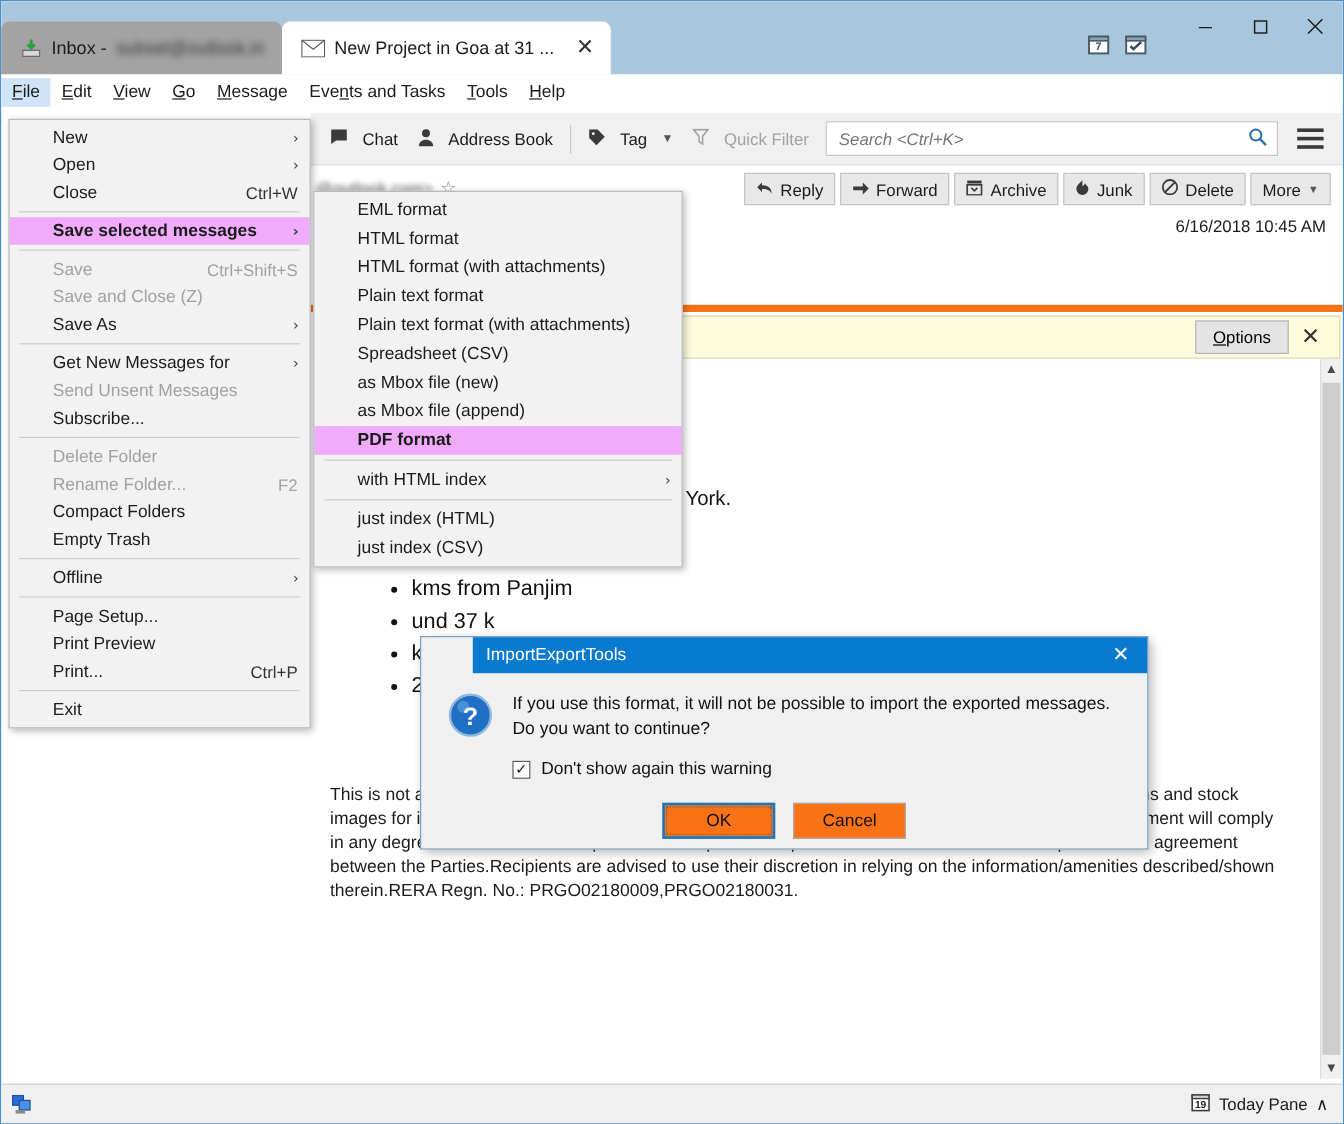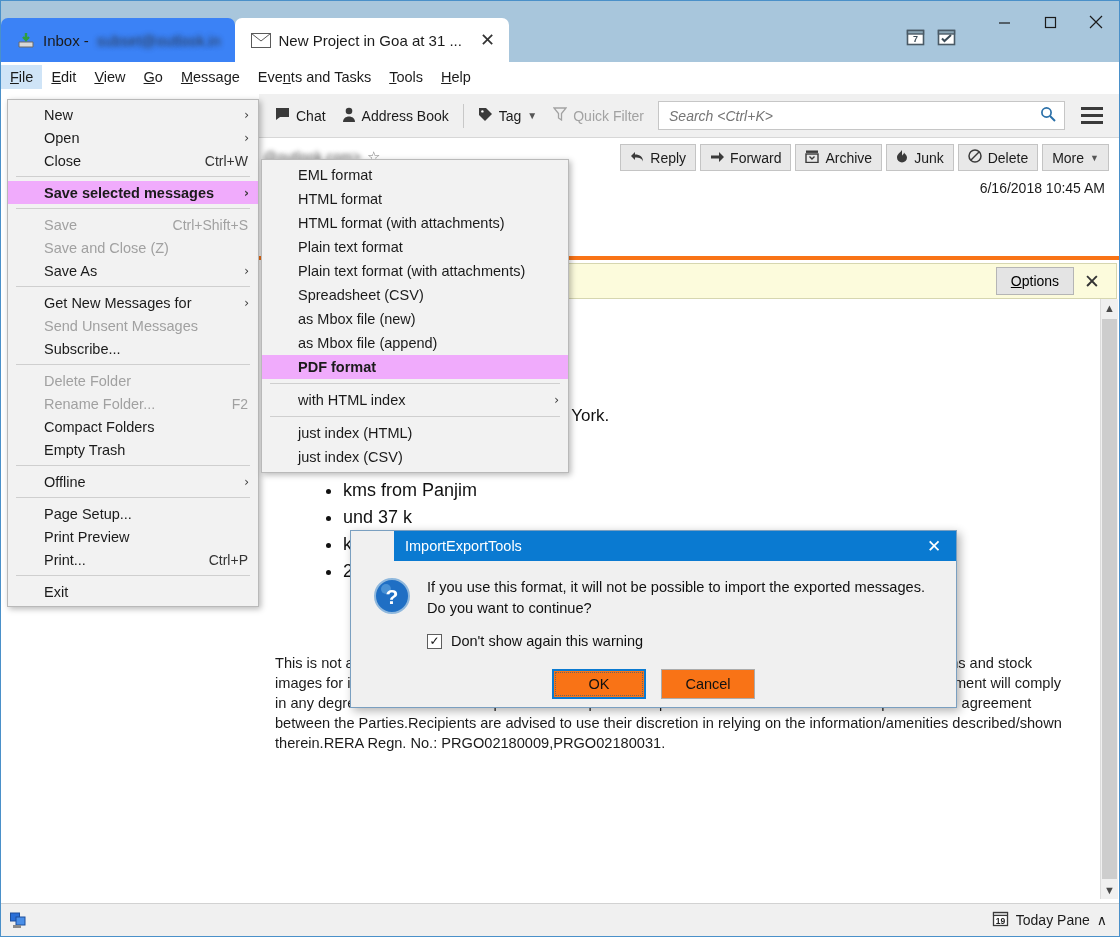--- a/index.html
+++ b/index.html
@@ -24,21 +24,21 @@
     background: #a8c6dc;
   }
   .tabstrip { position: absolute; left: 0; top: 12px; height: 49px; display: flex; align-items: flex-end; }
   .tab {
     height: 44px; display: flex; align-items: center; gap: 8px;
     padding: 0 14px 0 16px;
     font-size: 15px; color: #1b1b1b;
     border-top-left-radius: 7px; border-top-right-radius: 7px;
     position: relative;
   }
-  .tab.inactive { background: #3b82f6; margin-top: 12px; }
+  .tab.inactive { background: #a3a3a3; margin-top: 12px; }
   .tab.active { background: #ffffff; }
   .tab-label { white-space: nowrap; }
   .tab-label.blurred {
     color: transparent;
     text-shadow: 0 0 5px rgba(40,40,40,0.85);
     user-select: none;
   }
   .tab-close {
     font-size: 18px; color: #333; margin-left: 10px; line-height: 1;
     cursor: pointer; font-family: "DejaVu Sans", sans-serif;
@@ -64,42 +64,42 @@
   .menubar .mi.open { background: #cfe4f7; }
   u { text-decoration: underline; }
 
   
   .toolbar {
     position: absolute; left: 258px; top: 93px; width: 860px; height: 44px;
     background: #f0f0f0; display: flex; align-items: center; padding-left: 8px;
     border-bottom: 1px solid #d7d7d7;
   }
   .tb-item {
-    display: flex; align-items: center; gap: 6px; font-size: 14px; color: #1b1b1b;
+    display: flex; align-items: center; gap: 12px; font-size: 14px; color: #1b1b1b;
     padding: 5px 8px; cursor: pointer; white-space: nowrap;
   }
   .tb-item.dim { color: #a2a2a2; }
   .tb-sep { width: 1px; height: 24px; background: #c8c8c8; margin: 0 6px; }
   .searchbox {
     flex: 1; margin-left: 6px; height: 29px; background: #fff;
     border: 1px solid #c6c6c6; display: flex; align-items: center;
     padding: 0 8px; font-size: 14px;
   }
   .searchbox input {
     border: 0; outline: 0; flex: 1; font-size: 14px;
     font-style: italic; color: #777;
     font-family: "Liberation Sans", sans-serif; background: transparent;
   }
   .hamburger { width: 34px; display: flex; flex-direction: column; gap: 4px; align-items: center; margin: 0 10px; cursor: pointer; }
   .hamburger span { display: block; width: 22px; height: 3px; background: #3a3a3a; }
 
   
   .msghdr {
     position: absolute; left: 258px; top: 137px; width: 860px; height: 122px;
-    background: #ffffff; border-bottom: 4px solid #f97316;
+    background: #ffffff; border-bottom: 6px solid #f97316;
   }
   .sender-line { position: absolute; left: 4px; top: 10px; font-size: 14px; color: #222; display: flex; align-items: center; gap: 6px; }
   .sender-blur { color: transparent; text-shadow: 0 0 4px rgba(40,40,40,0.8); }
   .star { color: #808080; font-size: 15px; }
   .actionbar { position: absolute; right: 10px; top: 6px; display: flex; gap: 4px; }
   .abtn {
     background: #e8e8e8; border: 1px solid #c4c4c4; font-size: 14px;
     padding: 4px 9px; display: flex; align-items: center; gap: 6px; cursor: pointer; color: #1b1b1b;
   }
   .msgdate { position: absolute; right: 14px; top: 42px; font-size: 14px; color: #1b1b1b; }

